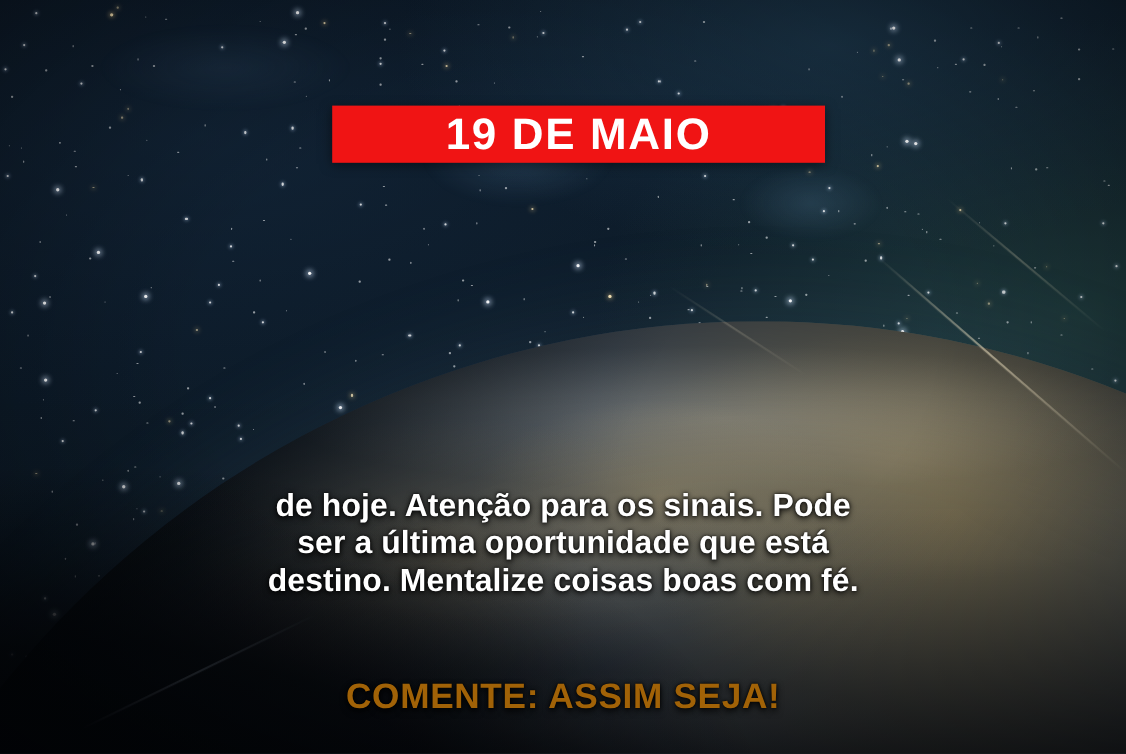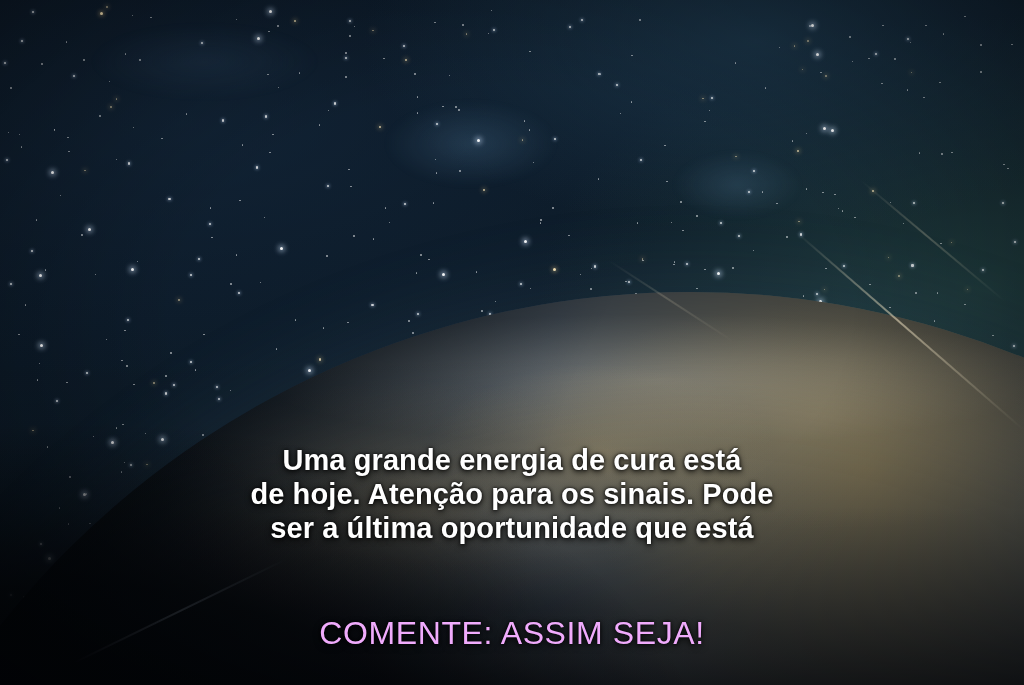--- a/index.html
+++ b/index.html
@@ -157,23 +157,23 @@
     font-size:29px;
     font-weight:bold;
     line-height:1.18;
     letter-spacing:.1px;
     text-shadow:0 2px 6px rgba(0,0,0,.95), 0 0 3px rgba(0,0,0,.9);
   }
   .body-copy .bl{display:block;white-space:nowrap;}
 
   .cta{
     position:absolute;left:0;right:0;top:616px;
-    color:#f0abfc;
+    color:#a16207;
     font-size:32px;
-    font-weight:normal;
+    font-weight:bold;
     letter-spacing:.6px;
     line-height:1.1;
     white-space:nowrap;
     text-shadow:0 2px 7px rgba(0,0,0,.95), 0 0 3px rgba(0,0,0,.9);
   }
 </style>
 </head>
 <body>
 
 <div id="poster">
@@ -510,24 +510,27 @@
 
   <div class="streak s1"></div>
   <div class="streak s2"></div>
   <div class="streak s3"></div>
   <div class="streak s4"></div>
 
   <div class="vignette"></div>
 
   <div class="content">
 
+    <div class="date-banner">
+      <span>19 DE MAIO</span>
+    </div>
 
 
     <div class="body-copy">
-      <span class="bl">Uma grande energia de cura está</span>
       <span class="bl">de hoje. Atenção para os sinais. Pode</span>
       <span class="bl">ser a última oportunidade que está</span>
+      <span class="bl">destino. Mentalize coisas boas com fé.</span>
     </div>
 
     <div class="cta">COMENTE: ASSIM SEJA!</div>
 
   </div>
 </div>
 
 </body></html>

